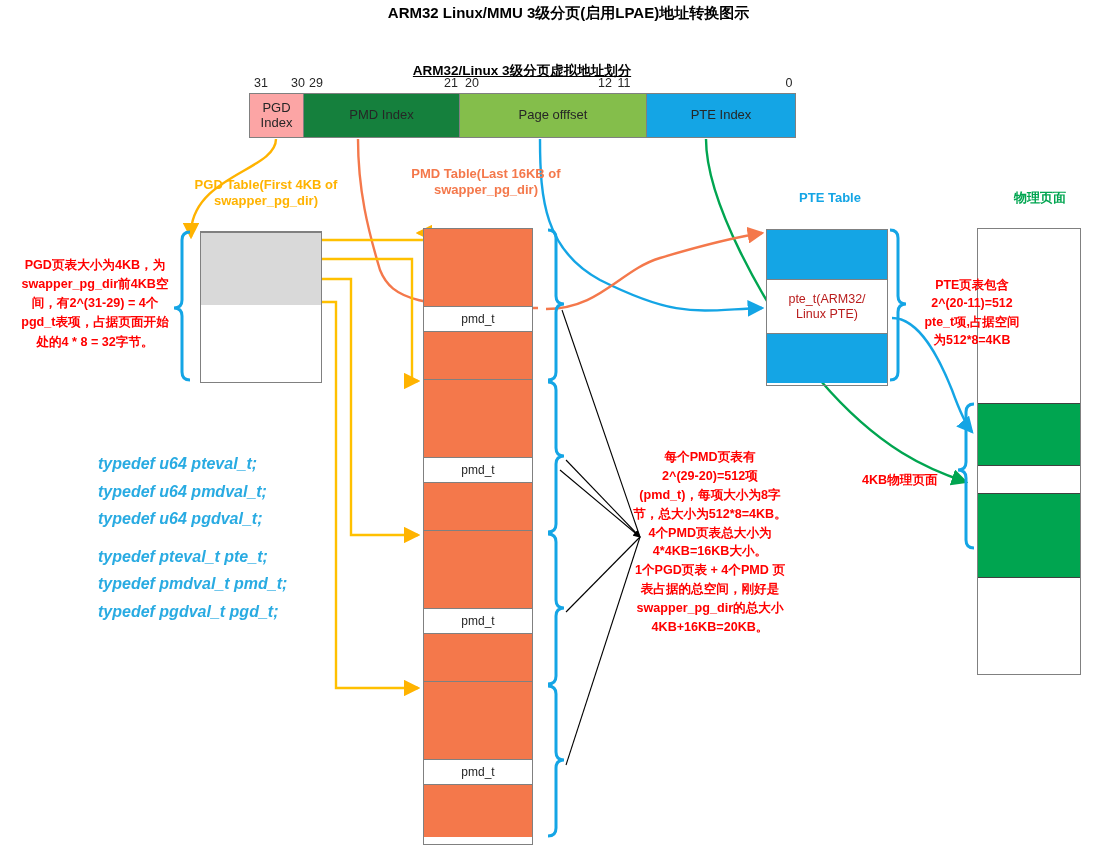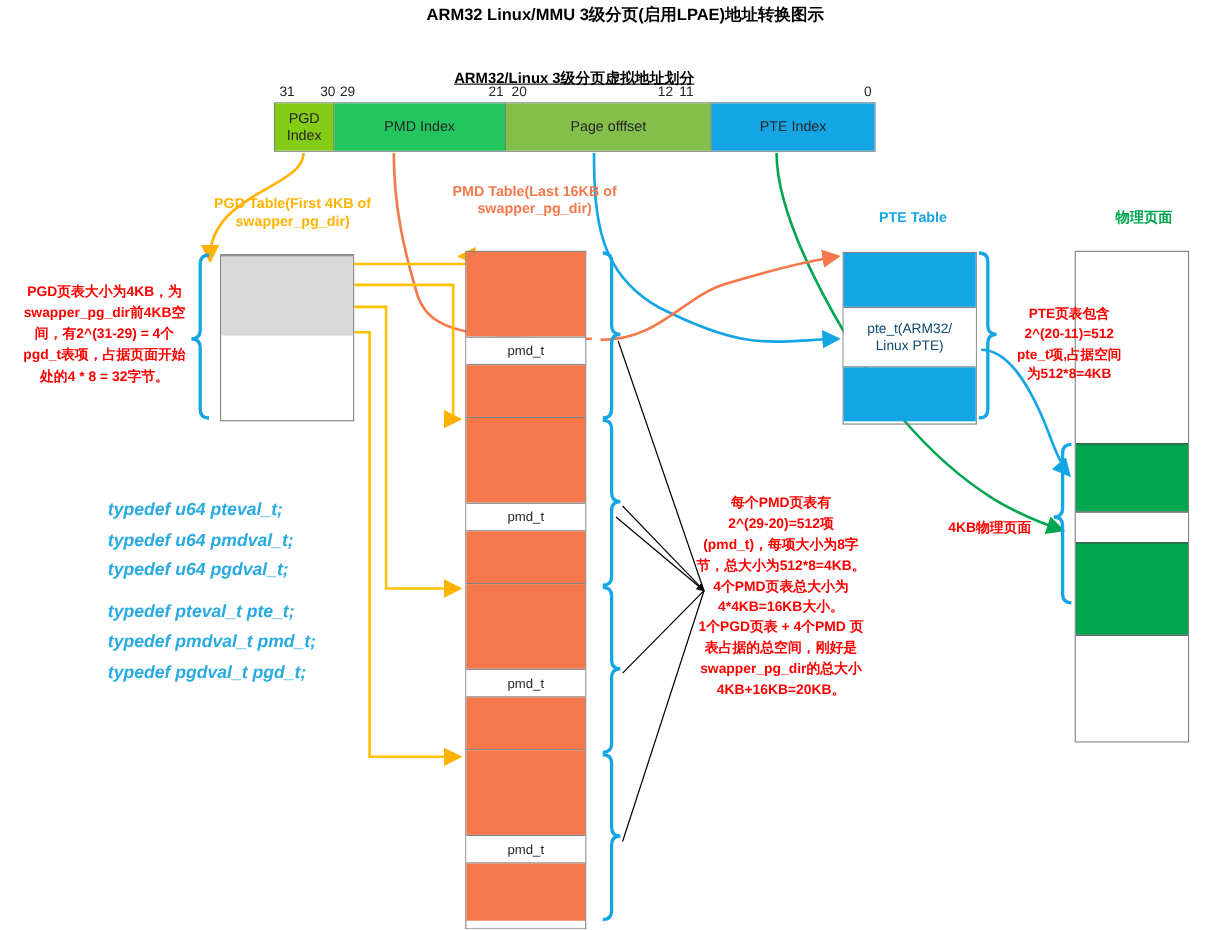--- a/index.html
+++ b/index.html
@@ -43,22 +43,22 @@
     border: 1px solid #808080;
   }
   #va-bar .field {
     display: flex; align-items: center; justify-content: center;
     text-align: center;
     font-size: 13px; color: #262626;
     border-right: 1px solid #808080;
     line-height: 1.12;
   }
   #va-bar .field:last-child { border-right: none; }
-  .f-pgd  { width: 54px;  background: #84cc16; }
-  .f-pmd  { width: 156px; background: #22c55e; }
+  .f-pgd  { width: 54px;  background: #fca5a5; }
+  .f-pmd  { width: 156px; background: #15803d; }
   .f-pte  { width: 148px; background: #14A5E5; }
   .f-off  { width: 187px; background: #84BE4B; }
 
   .bit {
     font-size: 12.5px; color: #262626; top: 76px;
     text-align: center; width: 26px;
   }
 
   
   .lbl { font-weight: bold; font-size: 13px; line-height: 1.22; text-align: center; }
@@ -114,21 +114,21 @@
     width: 122px; height: 157px;
     border: 1px solid #808080;
   }
   #pte-table .blue { background: #14A5E5; height: 49px; }
   #pte-table .mid {
     background: #ffffff; height: 55px;
     border-top: 1px solid #808080;
     border-bottom: 1px solid #808080;
     display: flex; flex-direction: column;
     align-items: center; justify-content: center;
-    font-size: 12.5px; color: #0c4a6e; line-height: 1.2;
+    font-size: 12.5px; color: #b91c1c; line-height: 1.2;
   }
 
   
   #phys-frame {
     left: 977px; top: 228px;
     width: 104px; height: 447px;
     border: 1px solid #808080;
     background: #ffffff;
   }
   .phys-green { background: #00A550; position: absolute; left: 0; width: 102px; }

